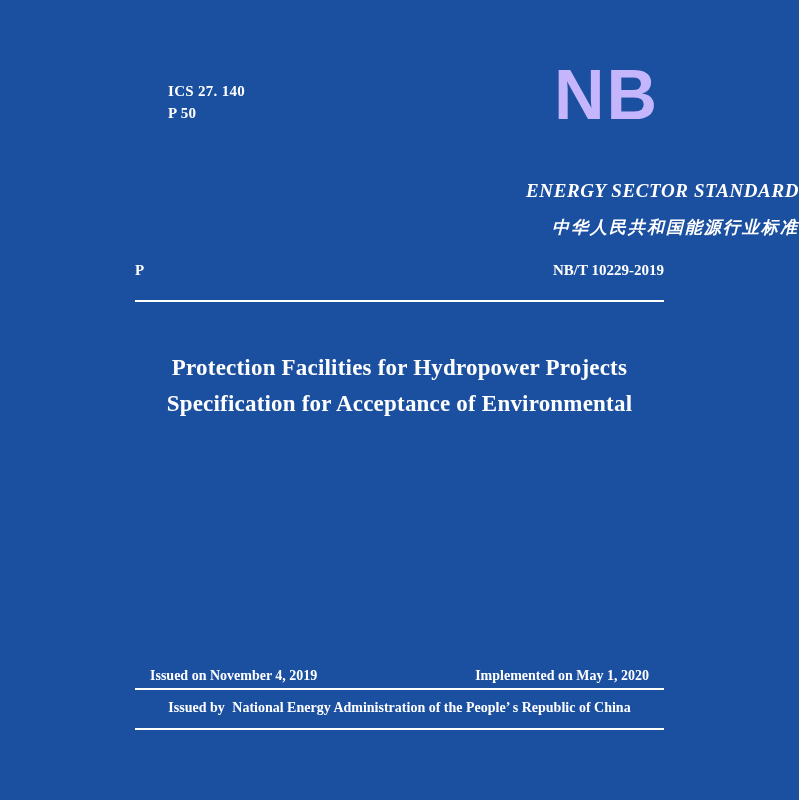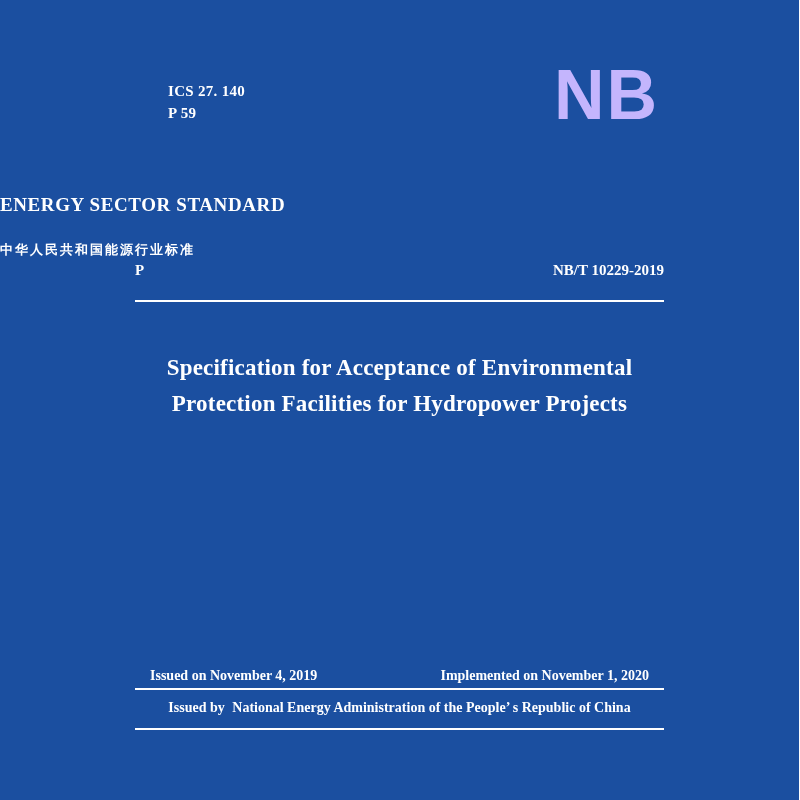--- a/index.html
+++ b/index.html
@@ -43,35 +43,36 @@
     letter-spacing: 2px;
     line-height: 74px;
     color: #c4b5fd;
   }
 
   
   .header-block {
     position: absolute;
     left: 0;
     right: 0;
-    top: 192px;
-    text-align: left;
+    top: 178px;
+    text-align: right;
+    font-style: italic;
   }
   .hdr-en1, .hdr-en2 {
     font-weight: bold;
     font-size: 19px;
     letter-spacing: 0.6px;
     line-height: 26px;
   }
   .hdr-cn {
     font-weight: bold;
-    font-size: 13px;
+    font-size: 17px;
     letter-spacing: 2px;
     line-height: 32px;
-    margin-top: 16px;
+    margin-top: 8px;
   }
 
   
   .std-row {
     position: absolute;
     left: 135px;
     right: 135px;
     top: 262px;
     display: flex;
     justify-content: space-between;
@@ -138,47 +139,47 @@
   }
   .issuer-label { margin-right: 4px; }
 </style>
 </head>
 <body>
 
 <div id="cover">
 
   <div class="codes">
     <div>ICS 27. 140</div>
-    <div>P 59</div>
+    <div>P 50</div>
   </div>
 
   <div class="nb-logo">NB</div>
 
   <div class="header-block">
     <div class="hdr-en1">ENERGY SECTOR STANDARD</div>
     <div class="hdr-cn">中华人民共和国能源行业标准</div>
   </div>
 
   <div class="std-row">
     <div>P</div>
     <div>NB/T 10229-2019</div>
   </div>
 
   <div class="rule rule-top"></div>
 
   <div class="title-block">
+    <div class="title-en">Protection Facilities for Hydropower Projects</div>
     <div class="title-en">Specification for Acceptance of Environmental</div>
-    <div class="title-en">Protection Facilities for Hydropower Projects</div>
   </div>
 
   <div class="rule rule-bottom-1"></div>
 
   <div class="dates-row">
     <div>Issued on November 4, 2019</div>
-    <div>Implemented on November 1, 2020</div>
+    <div>Implemented on May 1, 2020</div>
   </div>
 
   <div class="issuer-row">
     <span class="issuer-label">Issued by</span>
     <span>National Energy Administration of the People’ s Republic of China</span>
   </div>
 
   <div class="rule rule-bottom-2"></div>
 
 </div>

